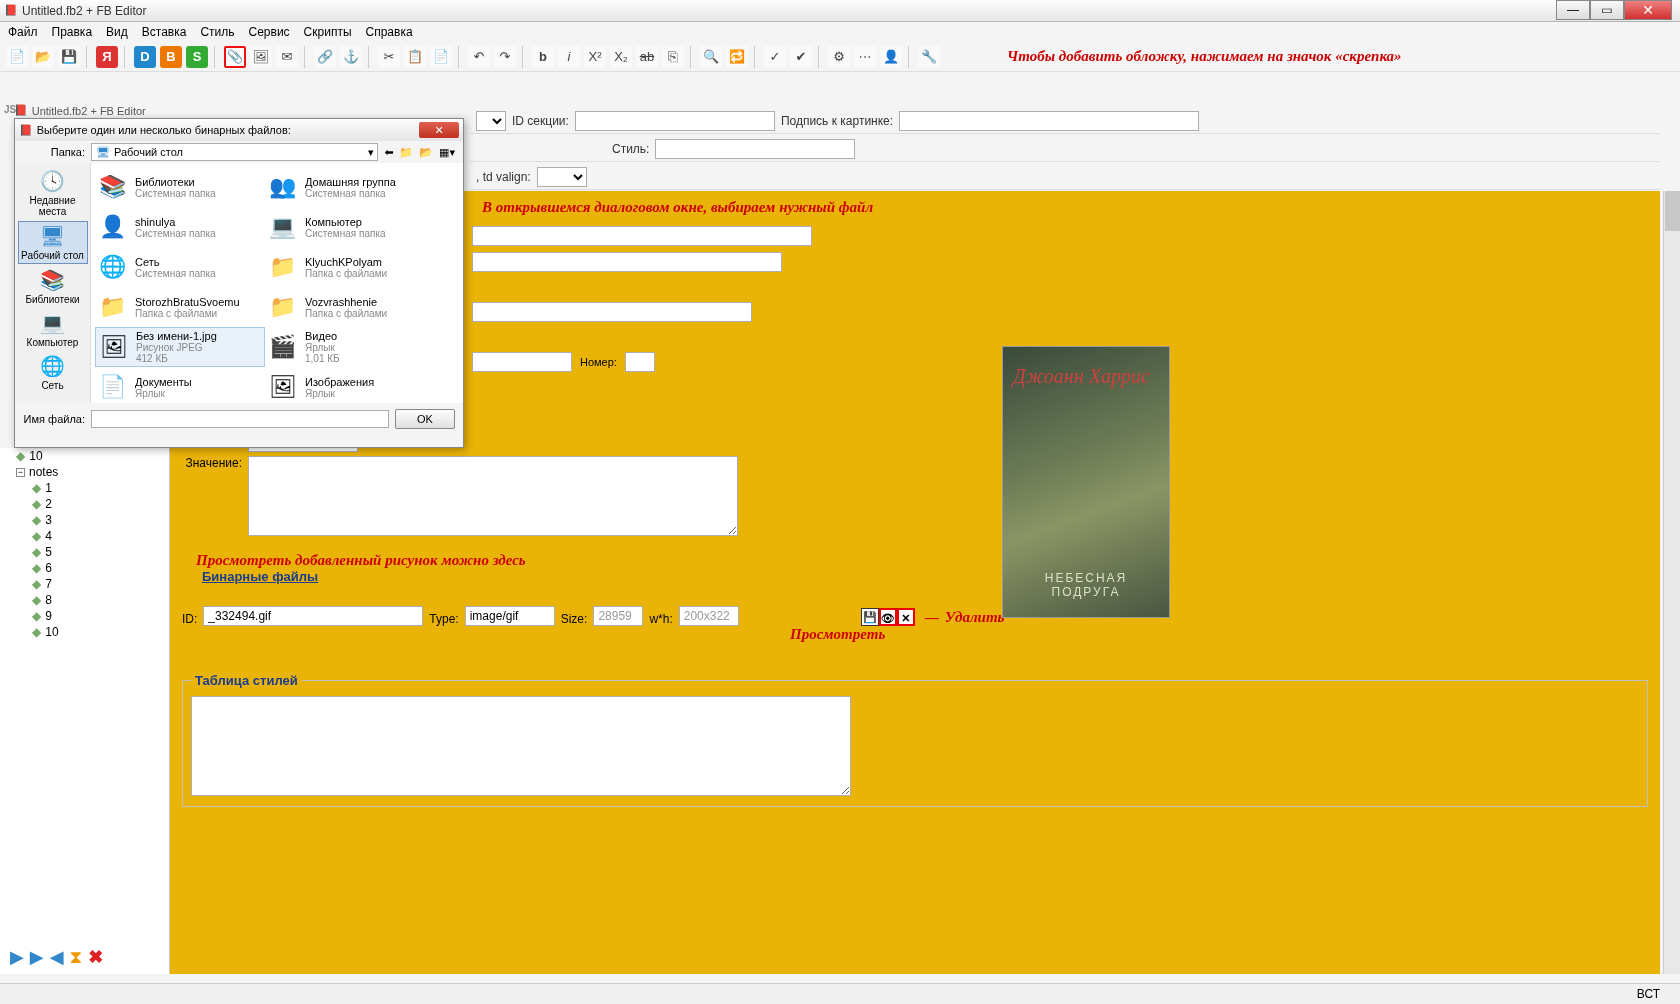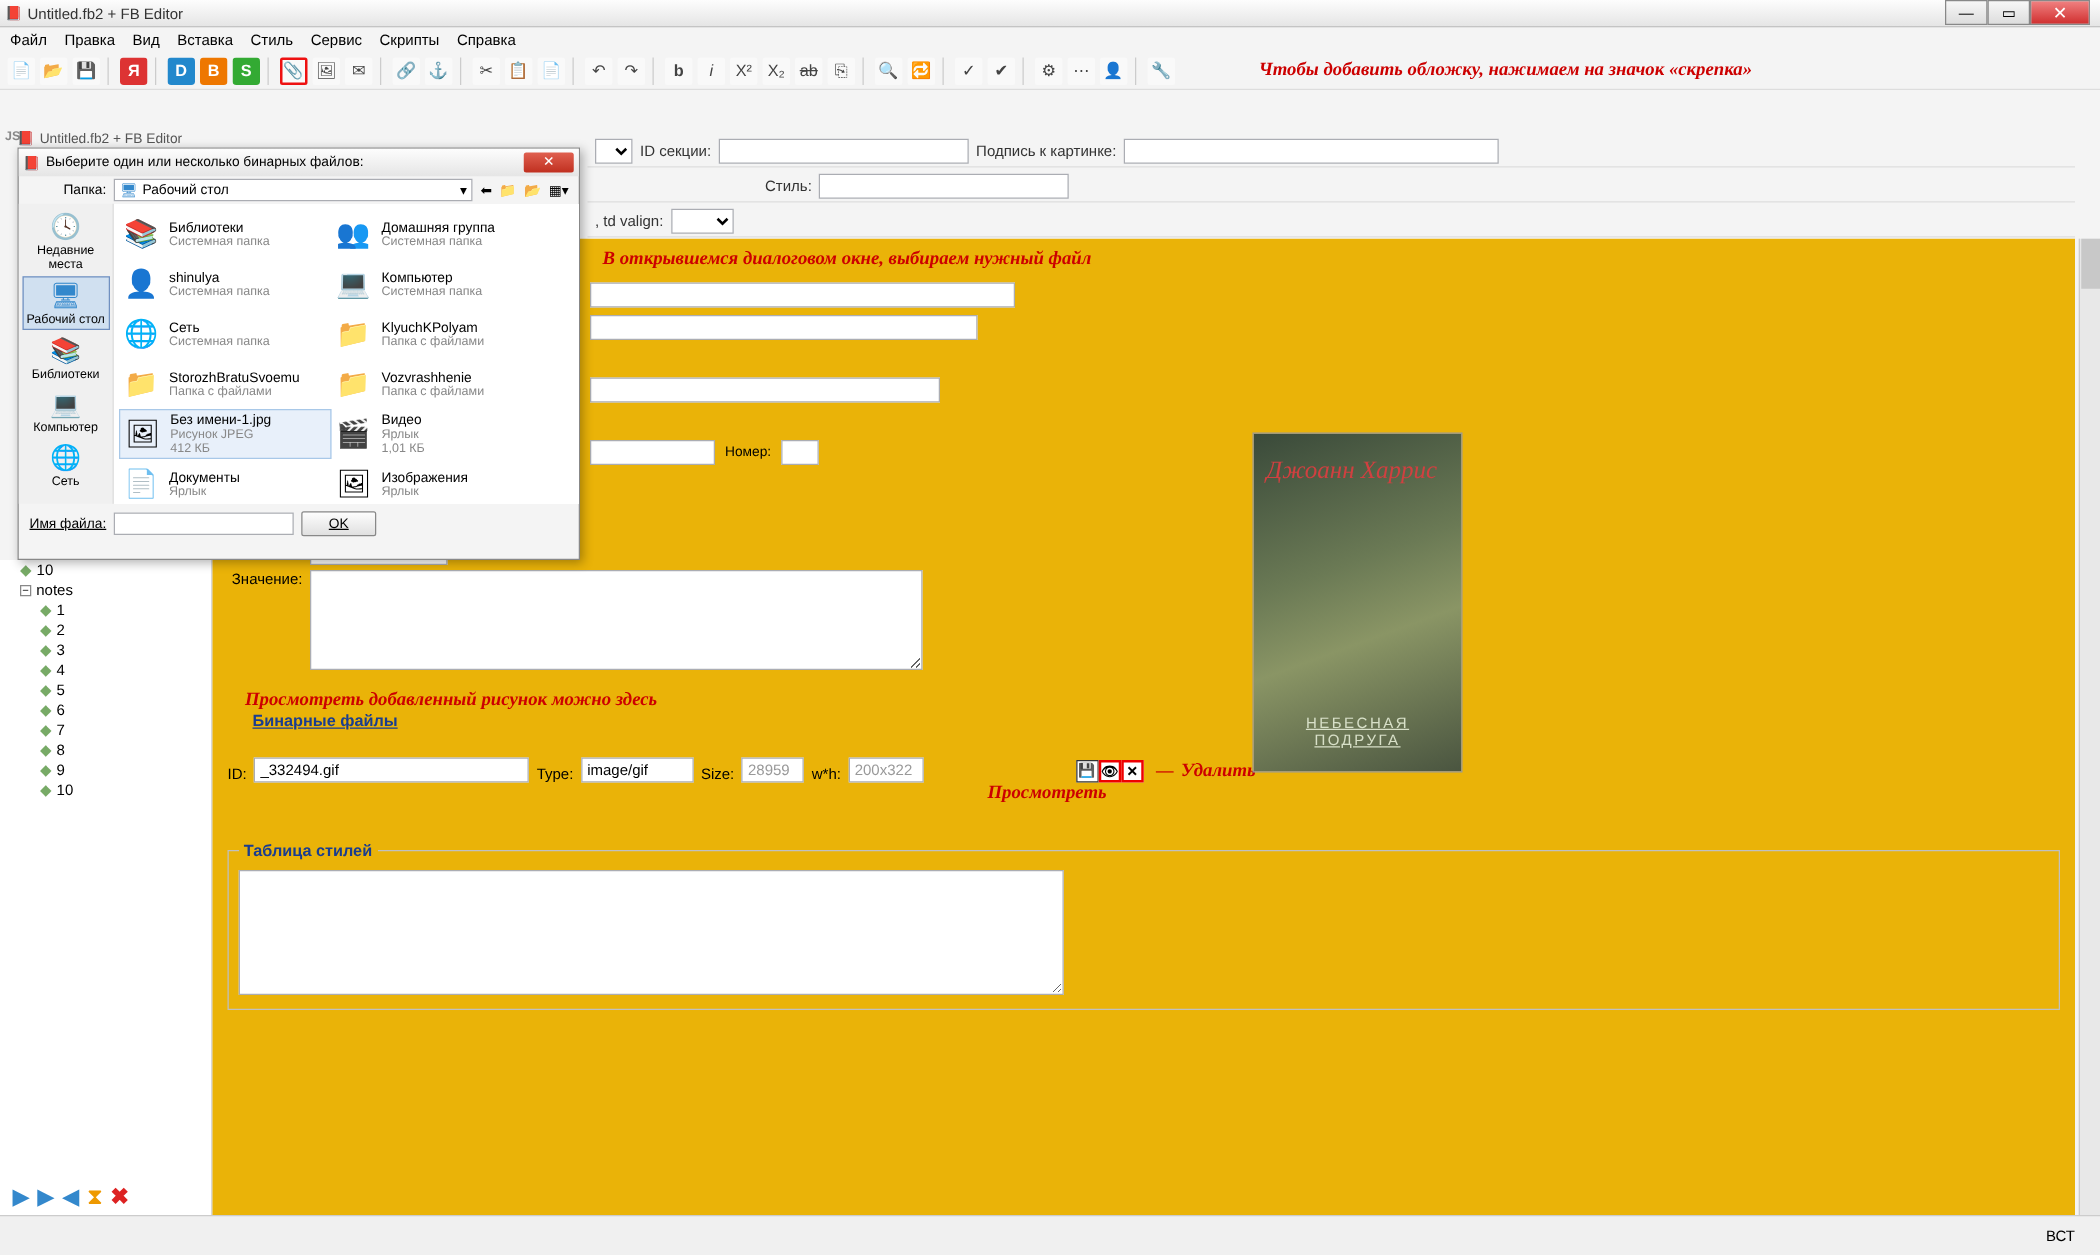--- a/index.html
+++ b/index.html
@@ -40,27 +40,27 @@
 .lbl { text-align:right; width:60px; }
 .legend-blue { color:#1a3d8f; font-weight:bold; font-size:13px; text-decoration:underline; }
 
 .binary-row { display:flex; align-items:flex-end; gap:6px; margin-top:10px; font-size:12px; }
 .img-actions { display:flex; gap:0; }
 .img-act { width:18px; height:18px; border:1px solid #333; background:#fff; text-align:center; line-height:16px; font-size:11px; font-weight:bold; }
 .red-box { border:2px solid #e00; }
 
 .cover-img { position:absolute; right:490px; top:155px; width:168px; height:272px; background:linear-gradient(160deg,#3a4a3a 0%,#6b7a55 40%,#8a9565 60%,#4a5540 100%); border:1px solid #999; }
 .cover-img .author { position:absolute; top:18px; left:10px; font-family:"Brush Script MT",cursive; font-size:20px; color:#d04040; font-style:italic; }
-.cover-img .ctitle { position:absolute; bottom:18px; left:0; right:0; text-align:center; color:#d8e0c8; font-size:12px; letter-spacing:2px;text-decoration:underline; }
+.cover-img .ctitle { position:absolute; bottom:18px; left:0; right:0; text-align:center; color:#d8e0c8; font-size:12px; letter-spacing:2px; }
 
 .styles-fieldset { margin-top:30px; border:1px solid #c0c0c0; padding:8px; }
 .styles-fieldset legend { padding:0 4px; }
 .styles-ta { width:660px; height:100px; border:1px solid #abadb3; background:#fff; }
 
-.statusbar { position:absolute; bottom:0; left:0; right:0; height:32px; background:#f0f0f0; border-top:1px solid #ccc; display:flex; align-items:center; justify-content:flex-end; padding:0 20px; font-size:12px; }
+.statusbar { position:absolute; bottom:0; left:0; right:0; height:21px; background:#f0f0f0; border-top:1px solid #ccc; display:flex; align-items:center; justify-content:flex-end; padding:0 20px; font-size:12px; }
 
 .bottom-icons { position:absolute; left:10px; bottom:36px; display:flex; gap:6px; align-items:center; }
 .bottom-icons span { font-size:18px; }
 
 
 .file-dialog { position:absolute; left:14px; top:118px; width:450px; height:330px; background:#f4f4f4; border:1px solid #888; box-shadow:2px 2px 8px rgba(0,0,0,.3); z-index:100; }
 .fd-title { height:22px; background:linear-gradient(#fdfdfd,#e5e5e5); display:flex; align-items:center; padding:0 4px; font-size:11px; }
 .fd-title .fd-close { margin-left:auto; width:40px; height:16px; background:linear-gradient(#e06050,#c03020); color:#fff; text-align:center; border-radius:2px; font-size:11px; line-height:16px; }
 .fd-nav { height:22px; display:flex; align-items:center; gap:6px; padding:0 8px; font-size:11px; }
 .fd-nav-label { width:62px; text-align:right; }
@@ -69,21 +69,21 @@
 .fd-sidebar { width:76px; background:#f0f0f0; border-right:1px solid #ddd; display:flex; flex-direction:column; align-items:center; padding-top:4px; gap:2px; font-size:10px; }
 .fd-side-item { text-align:center; width:70px; padding:2px; }
 .fd-side-item.sel { background:#d0e0f0; border:1px solid #7090c0; }
 .fd-side-icon { width:32px; height:24px; margin:0 auto 2px; display:flex; align-items:center; justify-content:center; font-size:20px; }
 .fd-files { flex:1; background:#fff; overflow:auto; padding:4px; display:flex; flex-wrap:wrap; align-content:flex-start; }
 .fd-file { width:170px; height:40px; display:flex; align-items:center; gap:6px; font-size:11px; padding:2px; }
 .fd-file.sel { background:#e8f0fa; border:1px solid #a8c8e8; }
 .fd-file-icon { width:32px; height:32px; display:flex; align-items:center; justify-content:center; font-size:22px; }
 .fd-file-text div:first-child { font-size:11px; }
 .fd-file-text div:nth-child(2),.fd-file-text div:nth-child(3) { font-size:10px; color:#888; }
-.fd-bottom { padding:6px 8px; display:flex; flex-direction:row; gap:4px; font-size:11px;text-decoration:underline; }
+.fd-bottom { padding:6px 8px; display:flex; flex-direction:column; gap:4px; font-size:11px; }
 .fd-bottom-row { display:flex; align-items:center; gap:6px; }
 .fd-bottom-row label { width:62px; text-align:right; }
 .fd-bottom-row input,.fd-bottom-row select { flex:1; height:18px; border:1px solid #abadb3; background:#fff; font-size:11px; }
 .fd-btn { width:60px; height:20px; border:1px solid #888; background:linear-gradient(#fdfdfd,#e0e0e0); text-align:center; font-size:11px; border-radius:2px; }
 
 .sub-titlebar { position:absolute; left:4px; top:100px; height:18px; display:flex; align-items:center; gap:4px; font-size:11px; color:#555; }
 
 </style>
 </head>
 <body>

